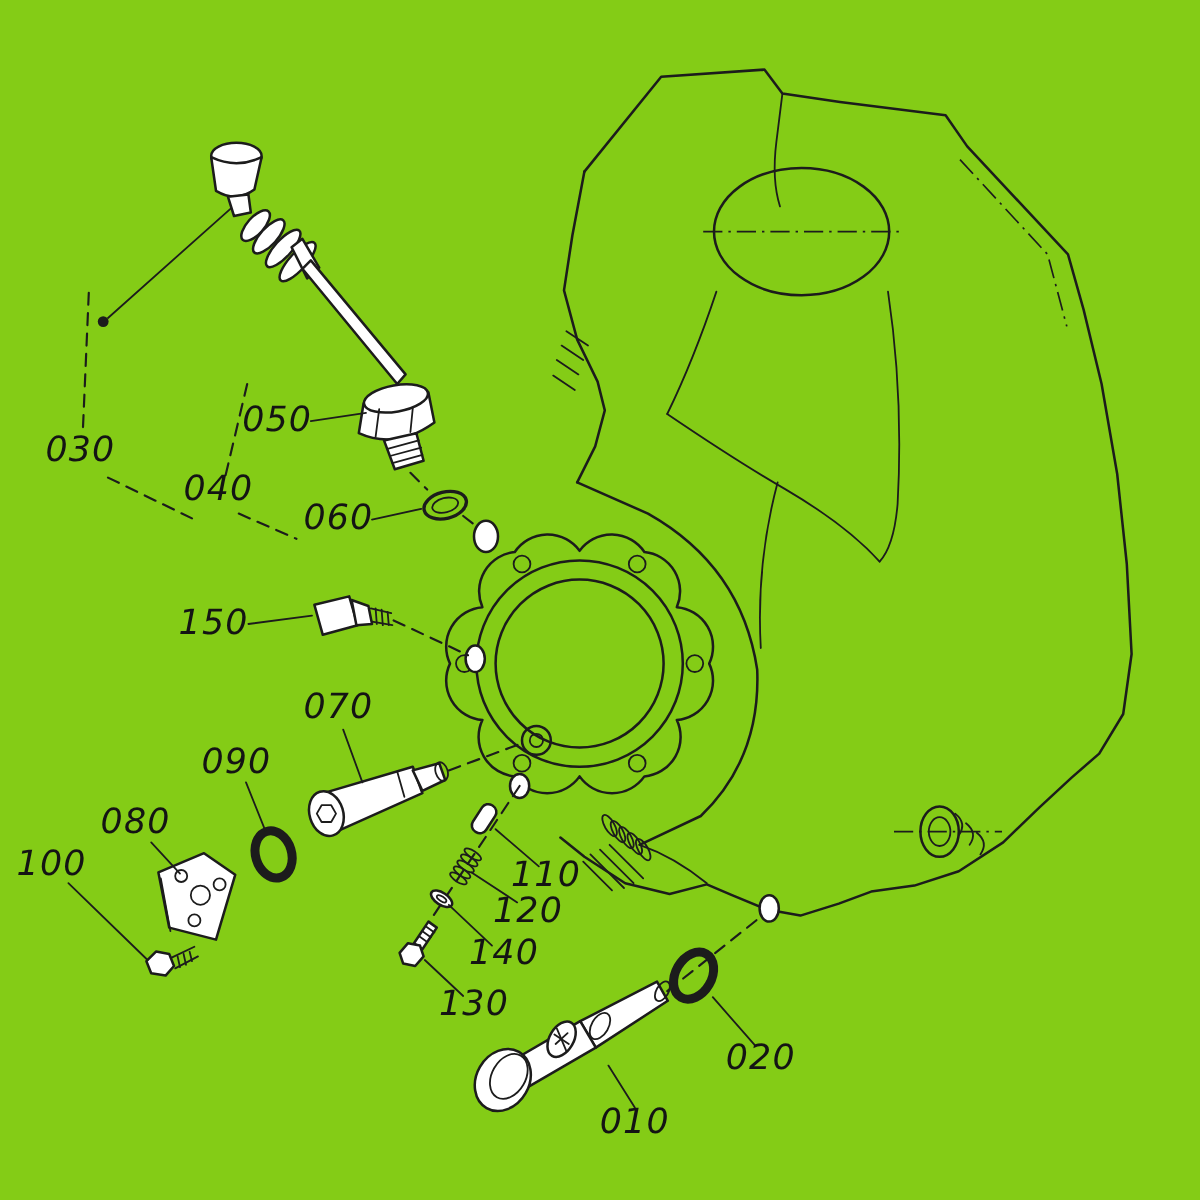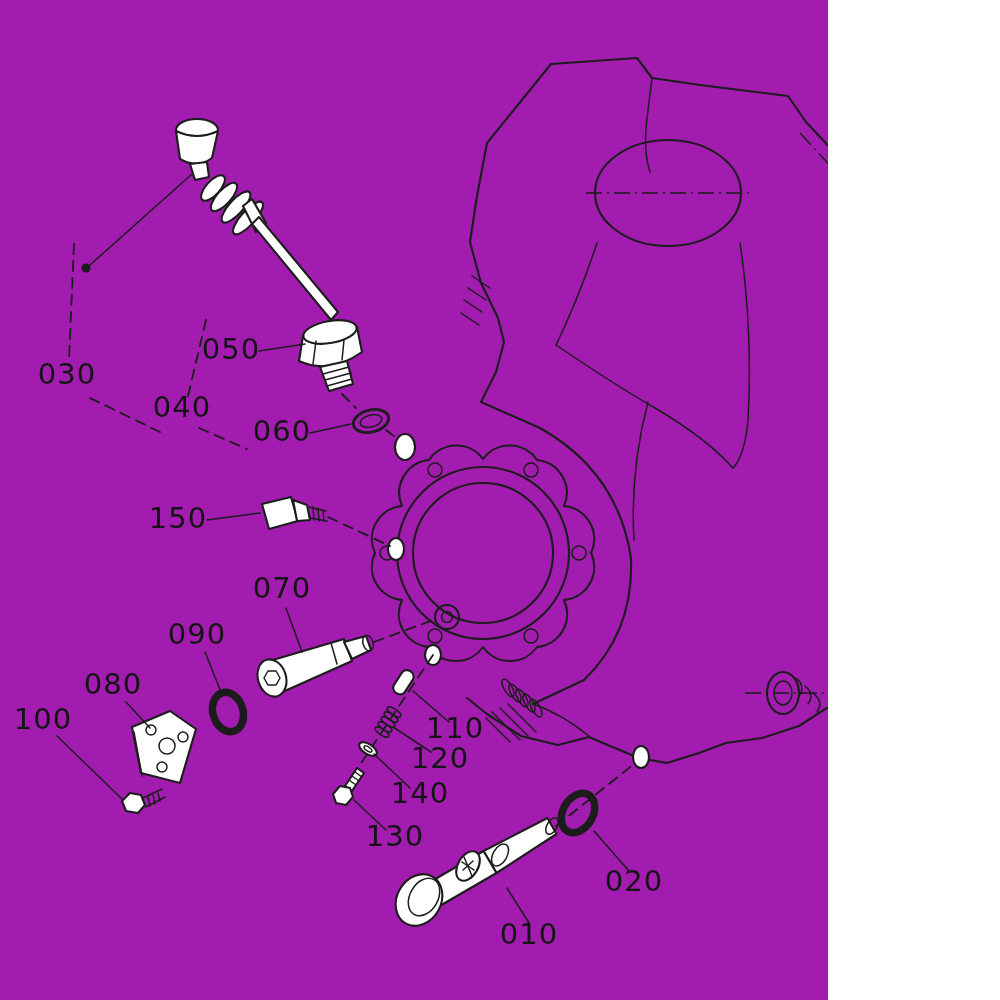--- a/index.html
+++ b/index.html
@@ -1,16 +1,16 @@
 <!DOCTYPE html>
 <html><head>
 <meta charset="utf-8">
 <style>
   html,body{margin:0;padding:0;background:#ffffff;}
-  .canvas{position:relative;width:828px;height:1000px;background:#a21caf;overflow:hidden;}
+  .canvas{position:relative;width:1000px;height:1000px;background:#84cc16;overflow:hidden;font-style:italic;}
   svg{display:block;}
   .s1{fill:none;stroke:#1c1c1c;stroke-width:1.5;stroke-linecap:round;stroke-linejoin:round;}
   .s2{fill:none;stroke:#1c1c1c;stroke-width:2.1;stroke-linecap:round;stroke-linejoin:round;}
   .s3{fill:none;stroke:#1c1c1c;stroke-width:2.8;stroke-linecap:round;stroke-linejoin:round;}
   .wfill{fill:#ffffff;stroke:#1c1c1c;stroke-width:2.1;stroke-linecap:round;stroke-linejoin:round;}
   .dash{fill:none;stroke:#1c1c1c;stroke-width:1.8;stroke-dasharray:10 7;stroke-linecap:round;}
   .ddot{fill:none;stroke:#1c1c1c;stroke-width:1.4;stroke-dasharray:16 5 2 5;}
   .bold{fill:none;stroke:#1c1c1c;stroke-width:7.5;}
   .lbl{font-family:"DejaVu Sans",sans-serif;font-size:29px;fill:#141414;text-anchor:middle;letter-spacing:1px;}
 </style>

